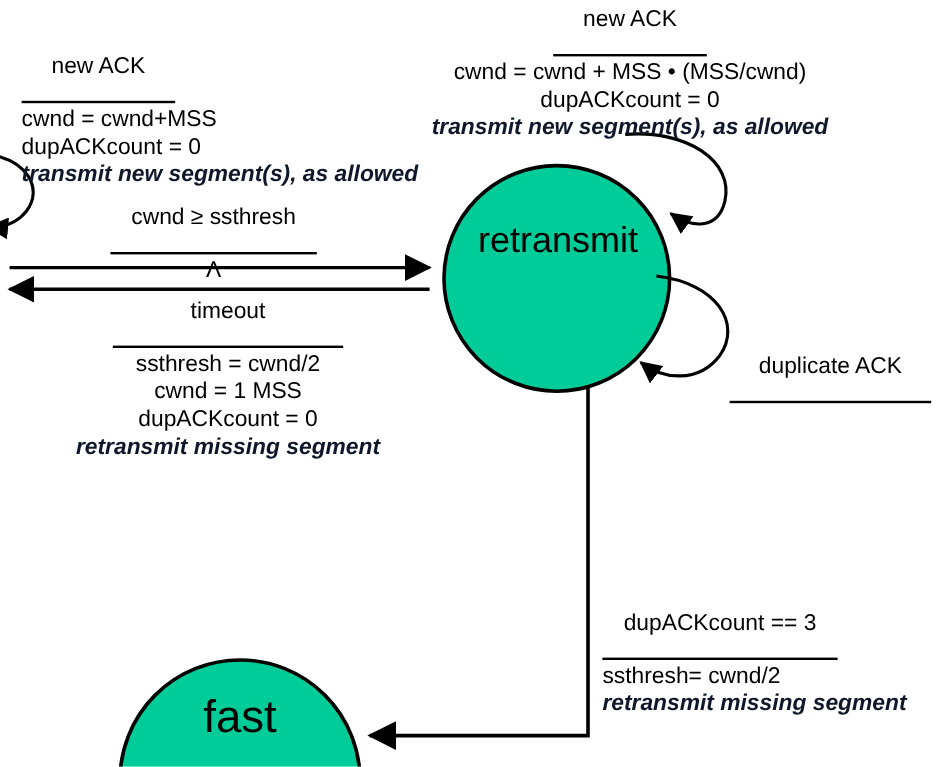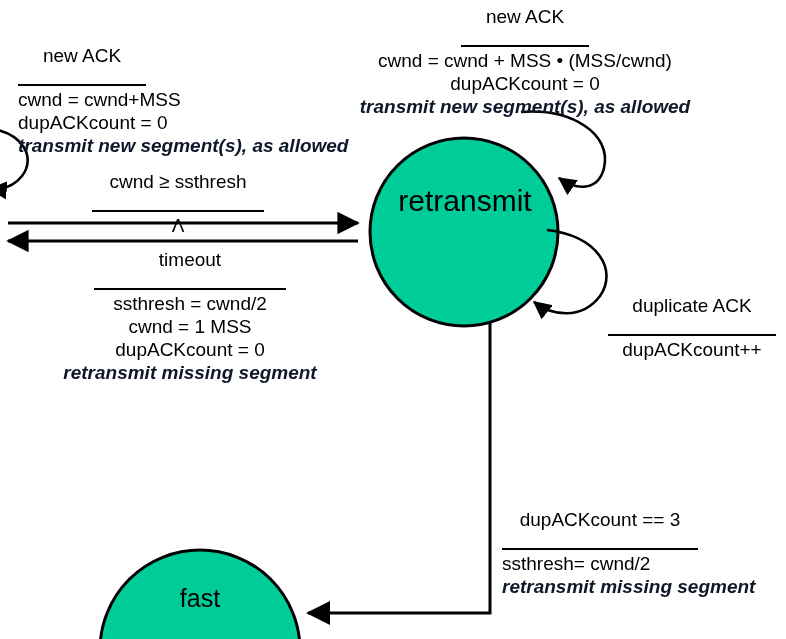--- a/index.html
+++ b/index.html
@@ -65,21 +65,21 @@
     left: 370px;
     top: 182px;
     width: 190px;
     font-size: 30px;
     line-height: 38px;
   }
   #fast-label {
     left: 100px;
     top: 578px;
     width: 200px;
-    font-size: 25px;
+    font-size: 38px;
     line-height: 40px;
   }
 </style>
 </head>
 <body>
 
 <div id="canvas">
 
   <svg class="layer" viewBox="0 0 786 639" xmlns="http://www.w3.org/2000/svg">
     <defs>
@@ -148,21 +148,20 @@
     <span class="act">ssthresh = cwnd/2</span>
     <span class="act">cwnd = 1 MSS</span>
     <span class="act">dupACKcount = 0</span>
     <span class="action-italic">retransmit missing segment</span>
   </div>
 
   <div class="lbl ctr" style="left:604px; top:294px; width:176px;">
     <span class="underlined-wrap" style="display:block;">
       <span class="cond" style="display:block; width:168px; margin:0 auto 2px auto; text-align:center;">duplicate ACK</span>
     </span>
-    <span class="act">dupACKcount++</span>
   </div>
 
   <div class="lbl lft" style="left:502px; top:508px;">
     <span class="underlined-wrap" style="display:block;">
       <span class="cond" style="display:block; width:196px; text-align:center;">dupACKcount == 3</span>
     </span>
     <span class="act">ssthresh= cwnd/2</span>
     <span class="action-italic">retransmit missing segment</span>
   </div>
 

